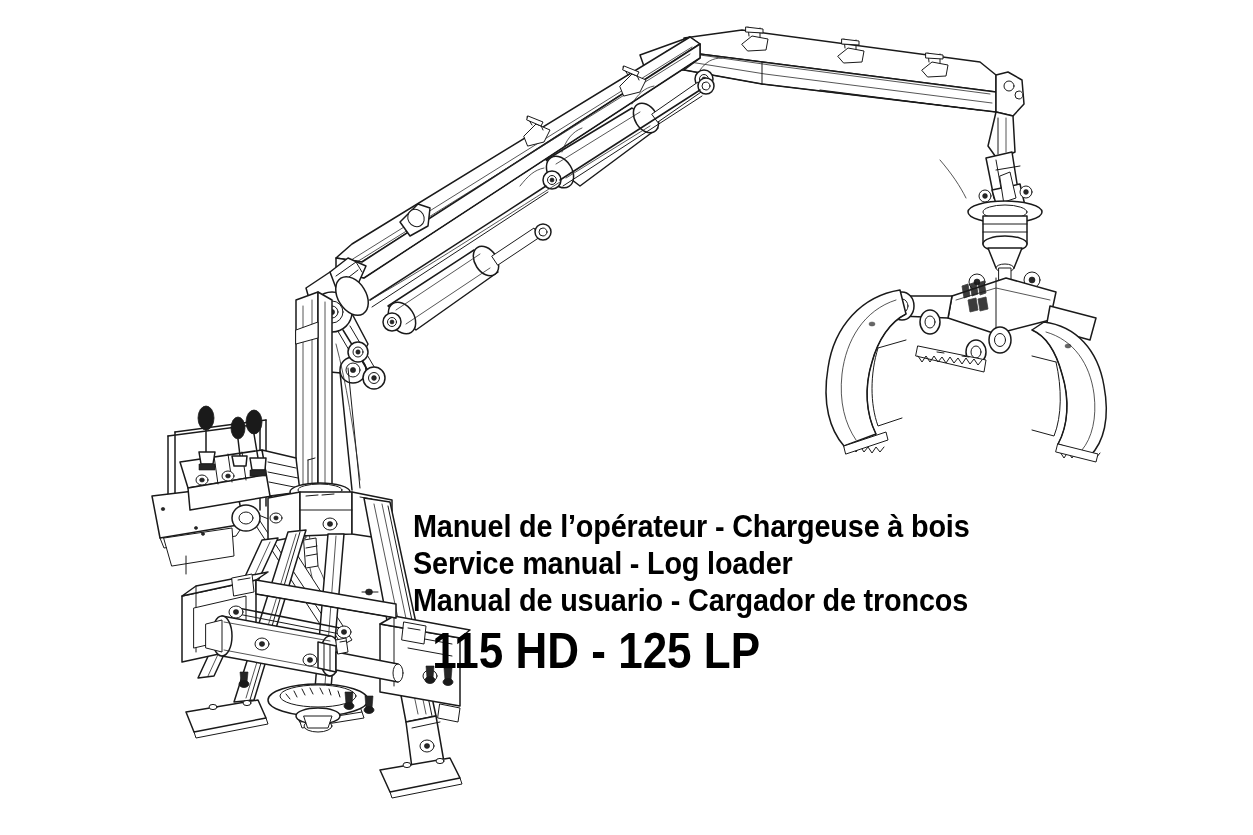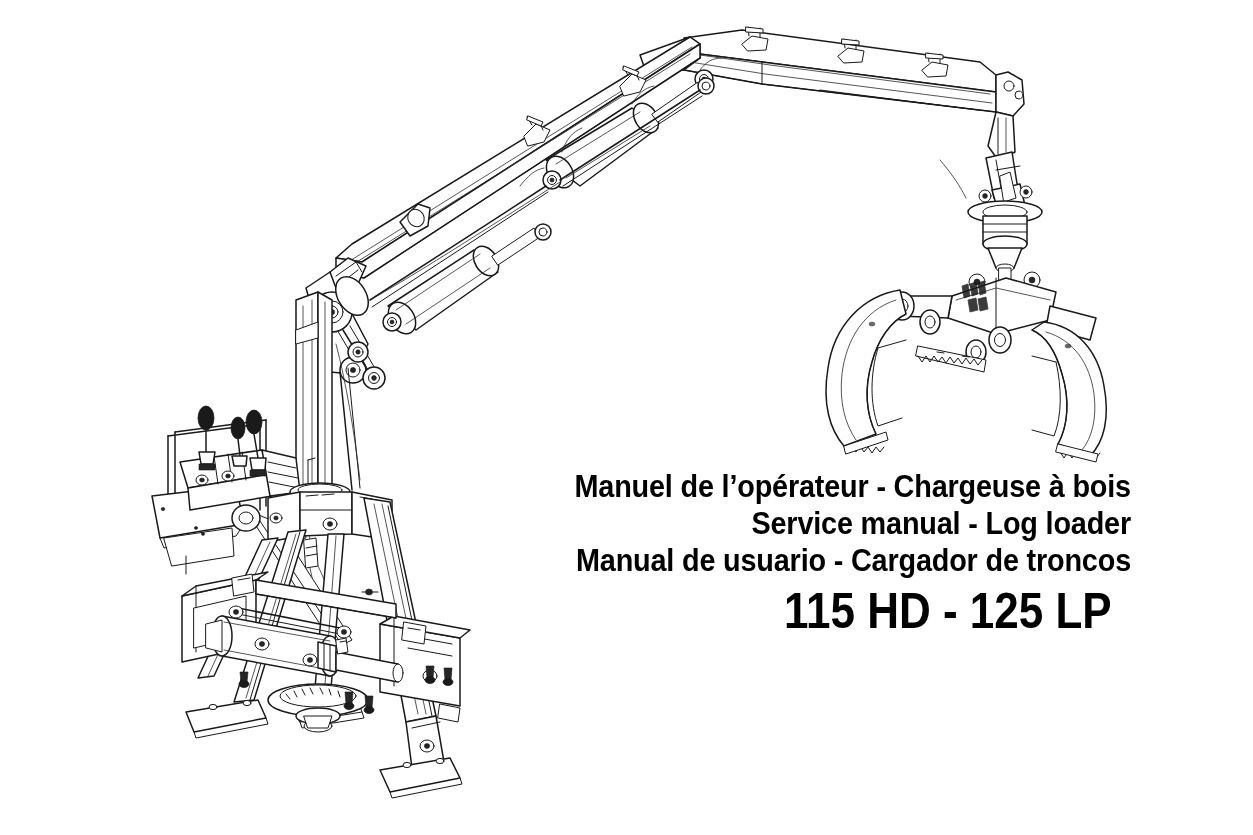--- a/index.html
+++ b/index.html
@@ -21,23 +21,23 @@
   #illustration {
     position: absolute;
     left: 0;
     top: 0;
     width: 1253px;
     height: 835px;
   }
   #title-block {
     position: absolute;
     left: 386px;
-    top: 468px;
+    top: 508px;
     width: 772px;
-    text-align: right;
+    text-align: left;
     color: #000000;
   }
   .title-line {
     font-family: "Liberation Sans", sans-serif;
     font-weight: bold;
     font-size: 31px;
     line-height: 37px;
     letter-spacing: -0.2px;
     white-space: nowrap;
     color: #000000;

